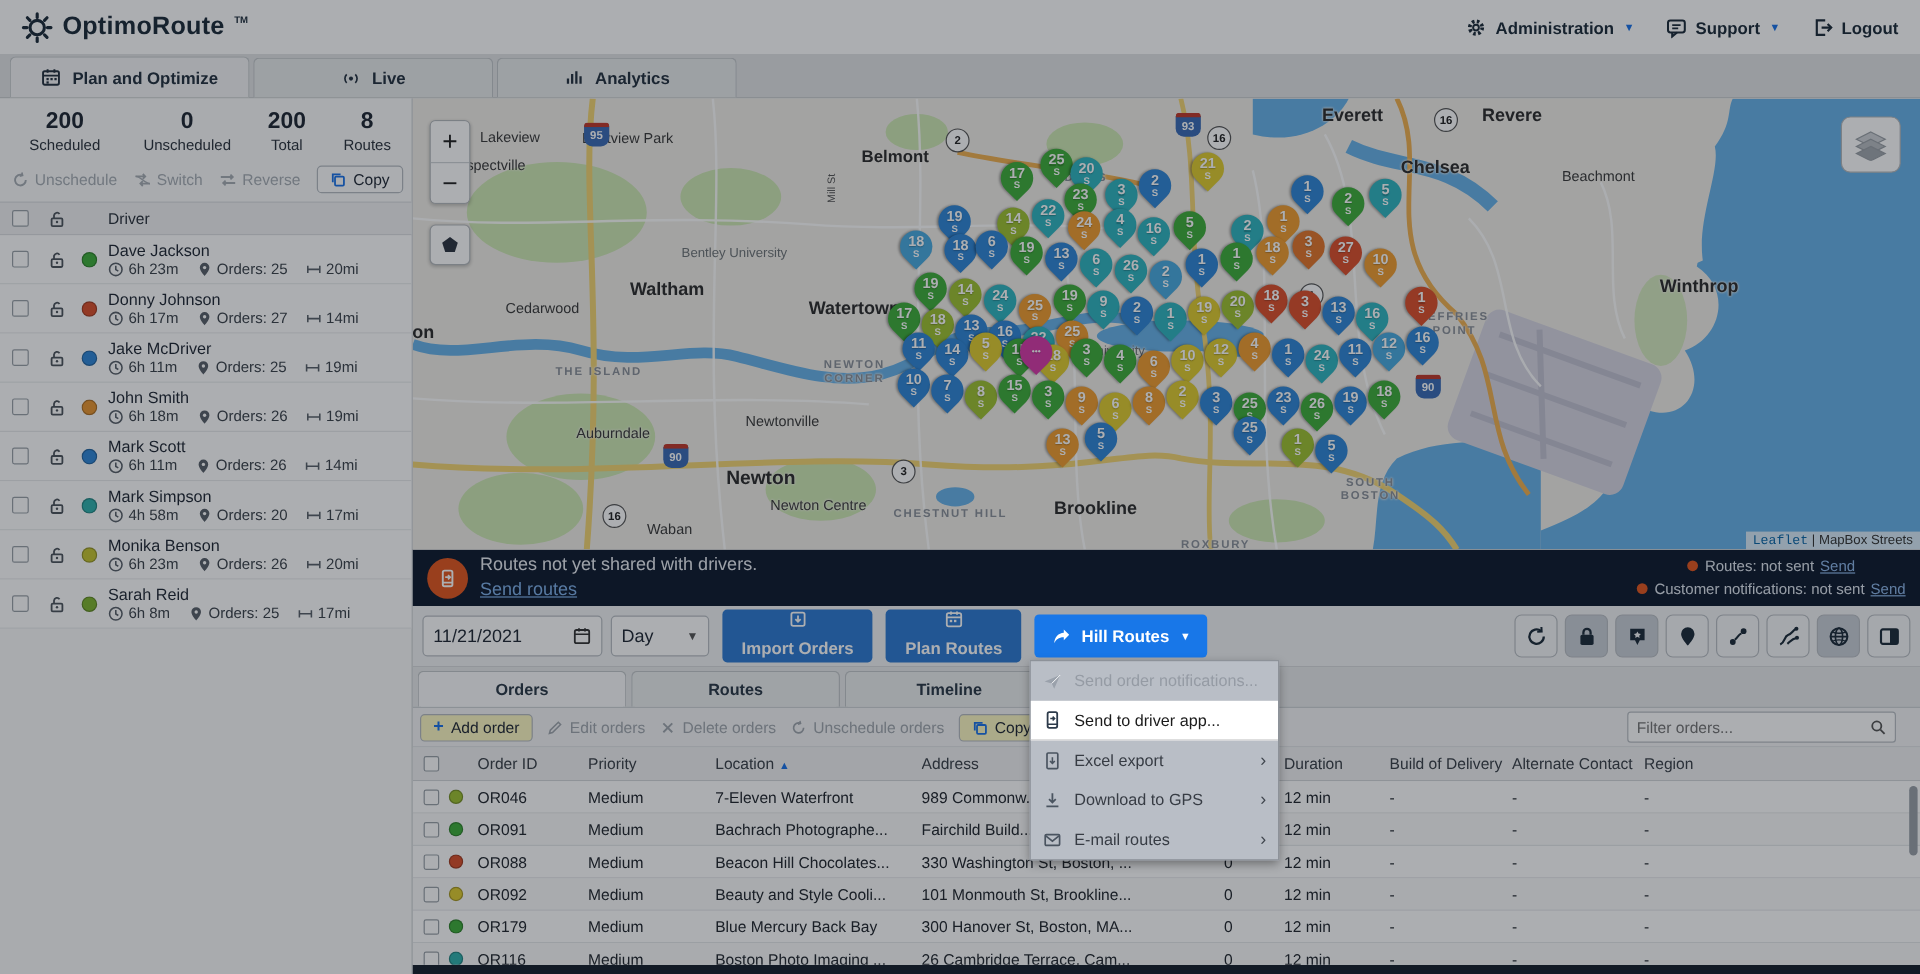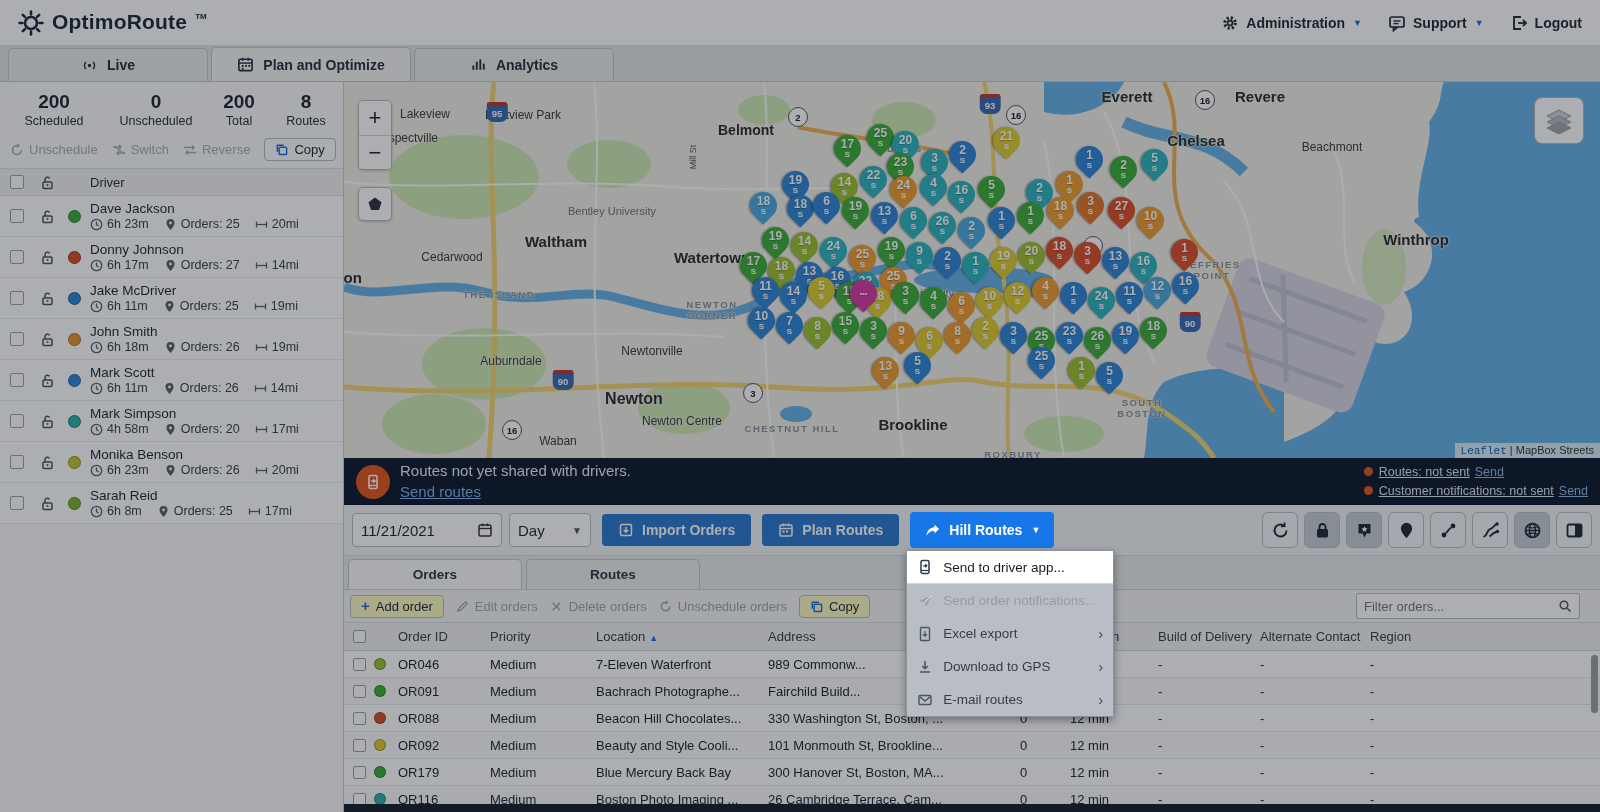--- a/index.html
+++ b/index.html
@@ -78,32 +78,32 @@
   .layersbtn { position:absolute; right:16px; top:15px; width:50px; height:47px; border:1px solid #b5b9bd; border-radius:8px; background:#fff; display:flex; align-items:center; justify-content:center; cursor:pointer; }
   .attrib { position:absolute; right:0; bottom:0; background:rgba(255,255,255,.75); font-size:11px; color:#333; padding:1px 6px; }
   .attrib .lf { color:#0a66a8;font-family:Liberation Mono, monospace; }
 
   
   .notif { height:47px; background:#0e1a2e; display:flex; align-items:center; padding:0 12px; color:#e8ecf2; }
   .notif-ic { width:34px; height:34px; border-radius:50%; background:#e2571f; display:flex; align-items:center; justify-content:center; flex:none; }
   .notif-ic svg { width:18px; height:18px; color:#fff; }
   .notif-txt { margin-left:10px; font-size:15px; line-height:1.35; }
   .notif-link { color:#7fb0e8; text-decoration:underline; cursor:pointer; }
-  .notif-right { margin-left:auto; text-align:left; font-size:12.5px; line-height:1.5; color:#dfe6ef;text-decoration:underline; }
+  .notif-right { margin-left:auto; text-align:center; font-size:12.5px; line-height:1.5; color:#dfe6ef; }
   .ndot { display:inline-block; width:9px; height:9px; border-radius:50%; background:#e2571f; margin-right:6px; }
   .nsend { color:#8db6e8; text-decoration:underline; margin-left:5px; cursor:pointer; }
 
   
   .toolbar { height:51px; background:#f2f3f4; display:flex; align-items:center; padding:0 8px; border-bottom:1px solid #d8dadd; position:relative; }
   .datebox { width:150px; height:34px; background:#fff; border:1px solid #b9bec4; border-radius:4px; display:flex; align-items:center; padding:0 8px; gap:6px; }
   .datebox input { border:none; outline:none; font-size:15px; color:#1f2733; width:100%; font-family:inherit; background:transparent; }
   .datebox svg { width:16px; height:16px; color:#333; flex:none; }
   .selbox { width:82px; height:34px; background:#fff; border:1px solid #b9bec4; border-radius:4px; display:flex; align-items:center; padding:0 8px; margin-left:7px; font-size:15px; color:#1f2733; justify-content:space-between; cursor:pointer; }
   .selbox .caret { color:#555; font-size:10px; }
-  .tbtn { height:32px; border:none; border-radius:4px; background:#2e7ad2; color:#fff; font-size:14px; font-weight:bold; display:flex; align-items:center; gap:8px; padding:0 16px; margin-left:11px; cursor:pointer; font-family:inherit; }
+  .tbtn { height:44px; border:none; border-radius:4px; background:#2e7ad2; color:#fff; font-size:14px; font-weight:bold; display:flex; align-items:center; gap:8px; padding:0 16px; margin-left:11px; cursor:pointer; font-family:inherit;flex-direction:column; }
   .tbtn svg { width:16px; height:16px; }
   .share-wrap { position:relative; z-index:101; margin-left:11px; }
   .share-btn { height:36px; border:none; border-radius:4px; background:#1877e8; color:#fff; font-size:14px; font-weight:bold; display:flex; align-items:center; gap:8px; padding:0 14px; cursor:pointer; font-family:inherit; }
   .share-btn svg { width:17px; height:17px; }
   .menu { position:absolute; left:-4px; top:38px; width:208px; background:#b9bec6; border:1px solid #8d9299; box-shadow:0 3px 8px rgba(0,0,0,.4); }
   .mitem { height:33px; display:flex; align-items:center; gap:10px; padding:0 10px; font-size:13.5px; color:#373c44; cursor:pointer; }
   .mitem svg { width:16px; height:16px; color:#4a5460; flex:none; }
   .mitem.hl { background:#fff; color:#1b1b1b; border-bottom:1px solid #d6d6d6; }
   .mitem.hl svg { color:#2c3a4a; }
   .mitem.dis { color:#959ba4; }
@@ -193,40 +193,40 @@
             <path d="M11 3 H4 V15 H11" fill="none" stroke="currentColor" stroke-width="1.8"></path>
             <line x1="8" y1="9" x2="16" y2="9" stroke="currentColor" stroke-width="1.8"></line>
             <path d="M13 6 L16 9 L13 12" fill="none" stroke="currentColor" stroke-width="1.8"></path>
           </svg>
         <span>Logout</span>
       </div>
     </div>
   </div>
 
   <div class="tabbar">
-    <div class="mtab">
-      <svg viewBox="0 0 18 18">
-          <circle cx="9" cy="9" r="1.8" fill="#24313f"></circle>
-          <path d="M5.2 5.2 A5.4 5.4 0 0 0 5.2 12.8" fill="none" stroke="#24313f" stroke-width="1.5"></path>
-          <path d="M12.8 5.2 A5.4 5.4 0 0 1 12.8 12.8" fill="none" stroke="#24313f" stroke-width="1.5"></path>
-        </svg>
-      <span>Live</span>
-    </div>
     <div class="mtab active">
       <svg viewBox="0 0 18 18">
           <rect x="2" y="3.5" width="14" height="12" rx="1.5" fill="none" stroke="#24313f" stroke-width="1.7"></rect>
           <line x1="2" y1="7.5" x2="16" y2="7.5" stroke="#24313f" stroke-width="1.5"></line>
           <line x1="6" y1="1.8" x2="6" y2="5" stroke="#24313f" stroke-width="1.7"></line>
           <line x1="12" y1="1.8" x2="12" y2="5" stroke="#24313f" stroke-width="1.7"></line>
           <rect x="5" y="9.5" width="2" height="2" fill="#24313f"></rect>
           <rect x="8.5" y="9.5" width="2" height="2" fill="#24313f"></rect>
           <rect x="12" y="9.5" width="2" height="2" fill="#24313f"></rect>
           <rect x="5" y="12.5" width="2" height="2" fill="#24313f"></rect>
         </svg>
       <span>Plan and Optimize</span>
+    </div>
+    <div class="mtab">
+      <svg viewBox="0 0 18 18">
+          <circle cx="9" cy="9" r="1.8" fill="#24313f"></circle>
+          <path d="M5.2 5.2 A5.4 5.4 0 0 0 5.2 12.8" fill="none" stroke="#24313f" stroke-width="1.5"></path>
+          <path d="M12.8 5.2 A5.4 5.4 0 0 1 12.8 12.8" fill="none" stroke="#24313f" stroke-width="1.5"></path>
+        </svg>
+      <span>Live</span>
     </div>
     <div class="mtab">
       <svg viewBox="0 0 18 18">
           <line x1="3.5" y1="13.5" x2="3.5" y2="9" stroke="#24313f" stroke-width="2"></line>
           <line x1="7.2" y1="13.5" x2="7.2" y2="5" stroke="#24313f" stroke-width="2"></line>
           <line x1="10.9" y1="13.5" x2="10.9" y2="2.5" stroke="#24313f" stroke-width="2"></line>
           <line x1="14.6" y1="13.5" x2="14.6" y2="7" stroke="#24313f" stroke-width="2"></line>
         </svg>
       <span>Analytics</span>
     </div>
@@ -616,21 +616,21 @@
             <div class="mlabel town" style="left:81px;top:32px">Lakeview</div>
             <div class="mlabel town" style="left:179px;top:33px">Eastview Park</div>
             <div class="mlabel town" style="left:60px;top:56px">Prospectville</div>
             <div class="mlabel town" style="left:108px;top:175px">Cedarwood</div>
             <div class="mlabel town" style="left:308px;top:269px">Newtonville</div>
             <div class="mlabel town" style="left:214px;top:359px">Waban</div>
             <div class="mlabel poi" style="left:268px;top:129px">Bentley University</div>
             <div class="mlabel poi" style="left:586px;top:211px">University</div>
             <div class="mlabel rot" style="left:349px;top:75px">Mill St</div>
             <div class="mlabel area" style="left:448px;top:346px">CHESTNUT HILL</div>
-            <div class="mlabel area" style="left:155px;top:212px">THE ISLAND</div>
+            <div class="mlabel area" style="left:155px;top:228px">THE ISLAND</div>
             <div class="mlabel area" style="left:368px;top:228px">NEWTON
 CORNER</div>
             <div class="mlabel area" style="left:868px;top:188px">JEFFRIES
 POINT</div>
             <div class="mlabel area" style="left:798px;top:326px">SOUTH
 BOSTON</div>
             <div class="mlabel area" style="left:669px;top:372px">ROXBURY</div>
             <div class="mlabel area" style="left:561px;top:66px">DAVIS</div>
           </div>
         <div id="map-shields">
@@ -1266,34 +1266,34 @@
 
         <div class="share-wrap">
           <button class="share-btn">
             <svg viewBox="0 0 17 17">
                 <path d="M10.5 2.5 L15 7 L10.5 11.5 V9 C6 9 4 11 2.5 14 C2.8 8.5 6 5.5 10.5 5.2 Z" fill="#fff"></path>
               </svg>
             <span>Hill Routes</span>
             <span class="caret" style="color:#fff">▼</span>
           </button>
           <div class="menu" id="share-menu">
+              <div class="mitem dis">
+     <svg viewBox="0 0 16 16">
+                  <path d="M1.5 8 L14.5 2.5 L9.5 14 L7.5 9.5 Z" fill="currentColor"></path>
+                  <path d="M7.5 9.5 L14.5 2.5" stroke="#fff" stroke-width=".8"></path>
+                </svg>
+                <span>Send order notifications...</span>
+              </div>
               <div class="mitem hl">
      <svg viewBox="0 0 16 16">
                   <rect x="4" y="1.5" width="8" height="13" rx="1.4" fill="none" stroke="currentColor" stroke-width="1.5"></rect>
                   <line x1="4" y1="11.5" x2="12" y2="11.5" stroke="currentColor" stroke-width="1.2"></line>
                   <path d="M6.2 6.8 L9.8 6.8 M8.2 5.2 L9.9 6.8 L8.2 8.4" fill="none" stroke="currentColor" stroke-width="1.2"></path>
                 </svg>
                 <span>Send to driver app...</span>
-              </div>
-              <div class="mitem dis">
-     <svg viewBox="0 0 16 16">
-                  <path d="M1.5 8 L14.5 2.5 L9.5 14 L7.5 9.5 Z" fill="currentColor"></path>
-                  <path d="M7.5 9.5 L14.5 2.5" stroke="#fff" stroke-width=".8"></path>
-                </svg>
-                <span>Send order notifications...</span>
               </div>
               <div class="mitem ">
      <svg viewBox="0 0 16 16">
                   <rect x="3.5" y="1.5" width="9" height="13" rx="1" fill="none" stroke="currentColor" stroke-width="1.4"></rect>
                   <path d="M8 5 V10 M6 8.2 L8 10.2 L10 8.2" fill="none" stroke="currentColor" stroke-width="1.3"></path>
                 </svg>
                 <span>Excel export</span>
                 <span class="msub">›</span>
               </div>
               <div class="mitem ">
@@ -1370,20 +1370,23 @@
             </div>
         </div>
       </div>
 
       <div class="otabs">
         <div class="otab active">
             <span>Orders</span>
           </div>
         <div class="otab">
             <span>Routes</span>
+          </div>
+        <div class="otab">
+            <span>Timeline</span>
           </div>
       </div>
 
       <div class="obar">
         <span class="obtn">
             <span class="plus">+</span>
             <span>Add order</span>
           </span>
         <span class="oact">
           <svg viewBox="0 0 14 14">

